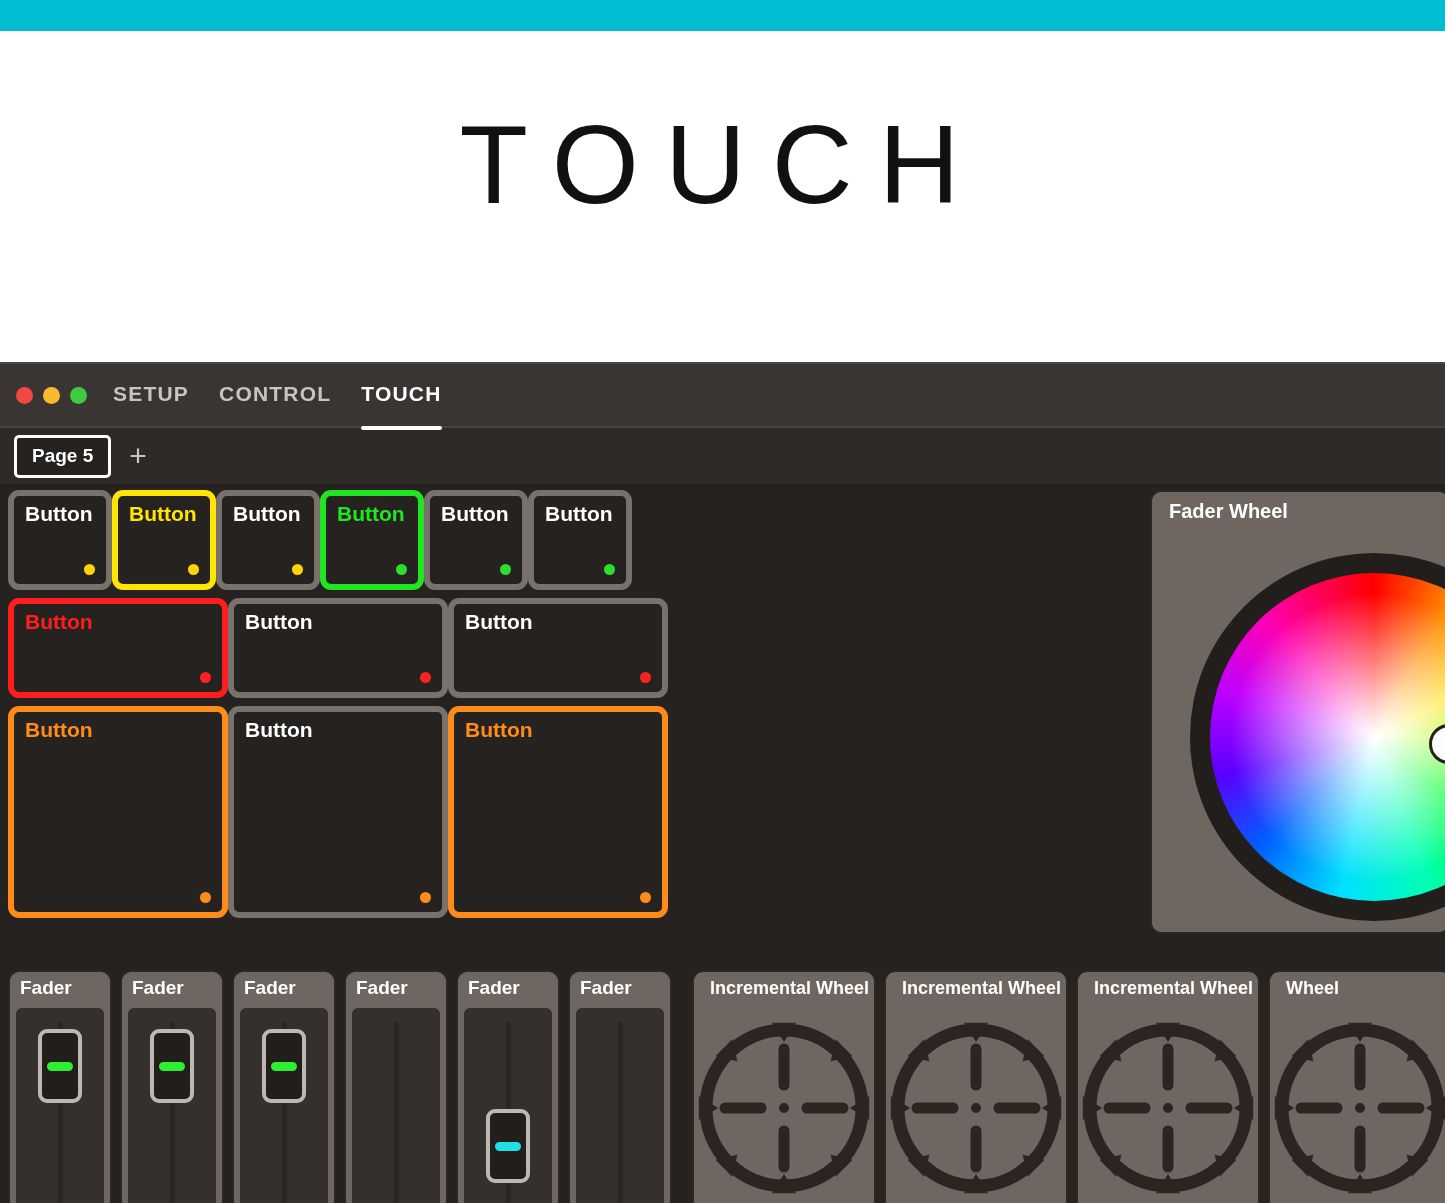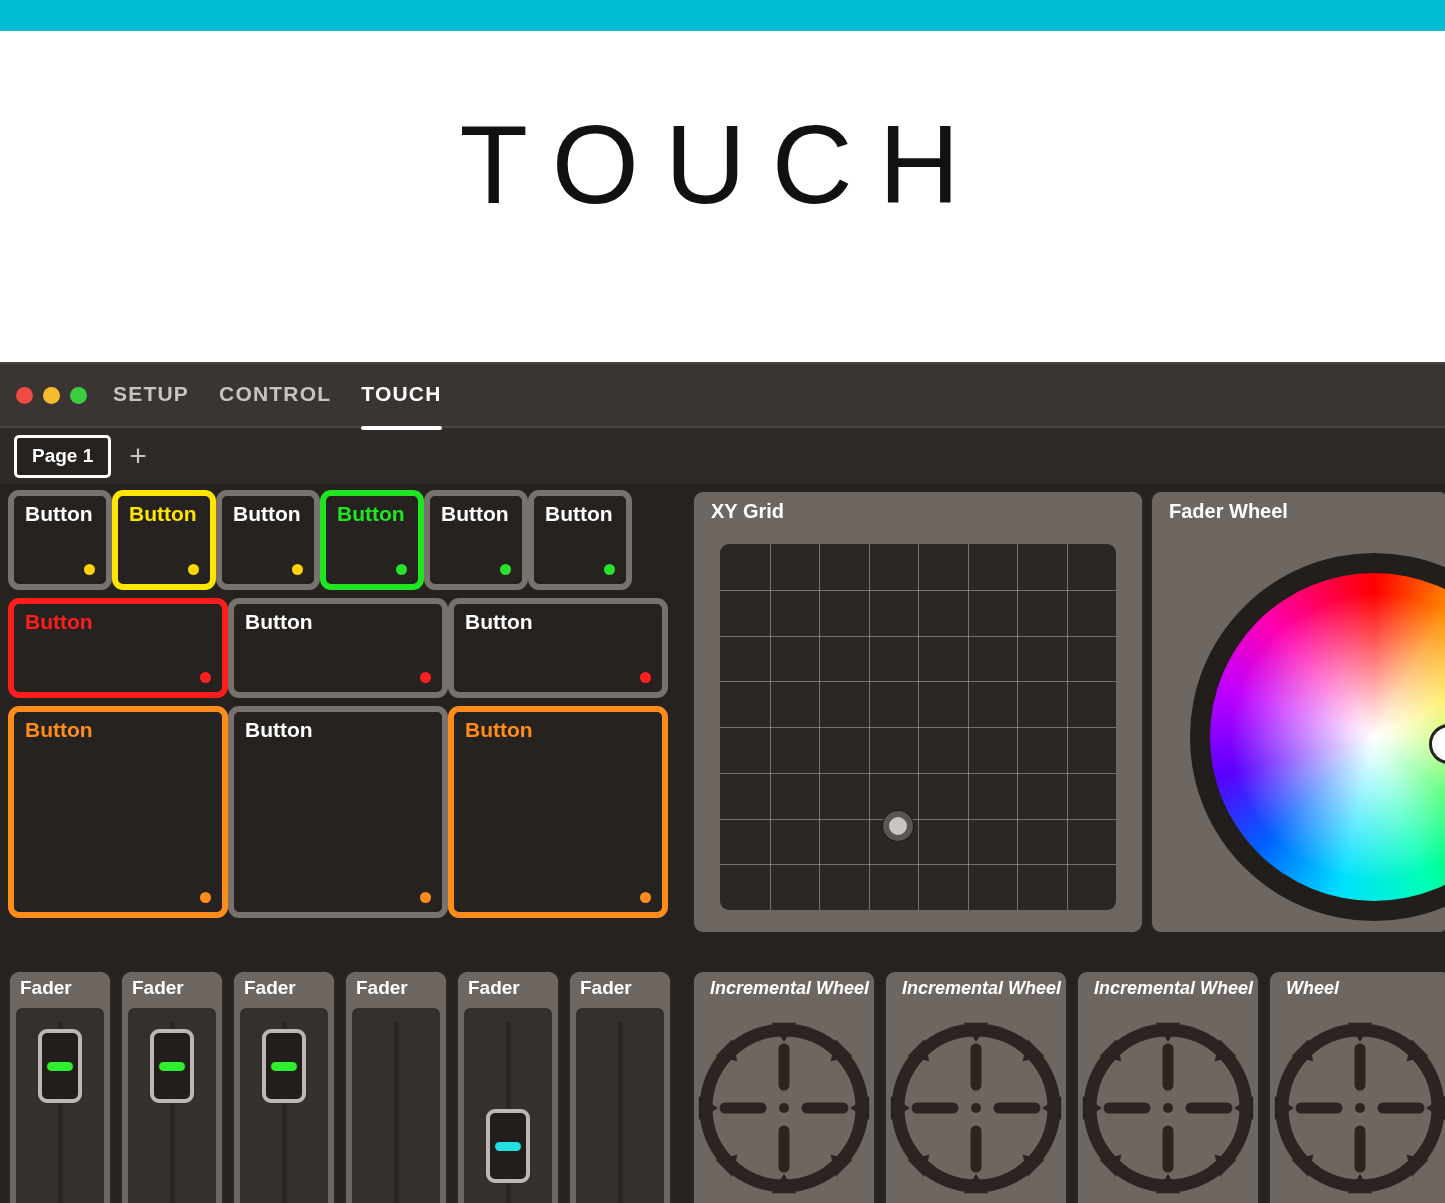--- a/index.html
+++ b/index.html
@@ -273,21 +273,20 @@
     border-radius: 11px;
     border: 2px solid #2a2624;
     cursor: pointer;
   }
   .wheel-panel .wl {
     position: absolute;
     left: 16px; top: 6px;
     font-size: 18px; font-weight: bold;
     color: #ffffff;
     white-space: nowrap;
-    font-style: italic;
   }
   .wheel-g { position: absolute; left: 50%; top: 136px; transform: translate(-50%,-50%); }
 
   .bottom-strip {
     position: absolute;
     left: 8px; top: 486px;
     display: flex; gap: 8px;
   }
   .wheels-strip {
     position: absolute;
@@ -312,21 +311,21 @@
       <span class="dot red"></span>
       <span class="dot yellow"></span>
       <span class="dot green"></span>
     </div>
     <div class="navitem">SETUP</div>
     <div class="navitem">CONTROL</div>
     <div class="navitem active">TOUCH</div>
   </div>
 
   <div class="tabstrip">
-    <div class="page-tab">Page 1</div>
+    <div class="page-tab">Page 5</div>
     <div class="add-page">+</div>
   </div>
 
   <div class="board">
 
     <div class="left-col">
       <div class="row" id="row1">
           <div class="btn size-s" style="border-color: rgb(121, 113, 107);">
             <div class="lbl" style="color: rgb(255, 255, 255);">Button</div>
             <div class="led" style="background: rgb(255, 212, 0);"></div>
@@ -375,42 +374,20 @@
             <div class="lbl" style="color: rgb(255, 255, 255);">Button</div>
             <div class="led" style="background: rgb(255, 140, 26);"></div>
           </div>
           <div class="btn size-t" style="border-color: rgb(255, 140, 26);">
             <div class="lbl" style="color: rgb(255, 140, 26);">Button</div>
             <div class="led" style="background: rgb(255, 140, 26);"></div>
           </div>
         </div>
     </div>
 
-    <div class="mid-col">
-      <div class="panel xy-panel">
-        <div class="panel-title">XY Grid</div>
-        <div class="xy-area" id="xyarea">
-            <div class="gline" style="top: 87.5%; left: 0px; right: 0px; height: 1px;"></div>
-            <div class="gline" style="top: 75%; left: 0px; right: 0px; height: 1px;"></div>
-            <div class="gline" style="top: 62.5%; left: 0px; right: 0px; height: 1px;"></div>
-            <div class="gline" style="top: 50%; left: 0px; right: 0px; height: 1px;"></div>
-            <div class="gline" style="top: 37.5%; left: 0px; right: 0px; height: 1px;"></div>
-            <div class="gline" style="top: 25%; left: 0px; right: 0px; height: 1px;"></div>
-            <div class="gline" style="top: 12.5%; left: 0px; right: 0px; height: 1px;"></div>
-            <div class="gline" style="left: 87.5%; top: 0px; bottom: 0px; width: 1px;"></div>
-            <div class="gline" style="left: 75%; top: 0px; bottom: 0px; width: 1px;"></div>
-            <div class="gline" style="left: 62.5%; top: 0px; bottom: 0px; width: 1px;"></div>
-            <div class="gline" style="left: 50%; top: 0px; bottom: 0px; width: 1px;"></div>
-            <div class="gline" style="left: 37.5%; top: 0px; bottom: 0px; width: 1px;"></div>
-            <div class="gline" style="left: 25%; top: 0px; bottom: 0px; width: 1px;"></div>
-            <div class="gline" style="left: 12.5%; top: 0px; bottom: 0px; width: 1px;"></div>
-          <div class="xy-puck" id="xypuck" style="left: 45%; top: 77%;"></div>
-        </div>
-      </div>
-    </div>
 
     <div class="right-col">
       <div class="panel cw-panel">
         <div class="panel-title">Fader Wheel</div>
         <div class="cw-ring">
           <div class="cw-disc">
             <div class="cw-puck" id="cwpuck" style="left: 73%; top: 52%;"></div>
           </div>
         </div>
       </div>

